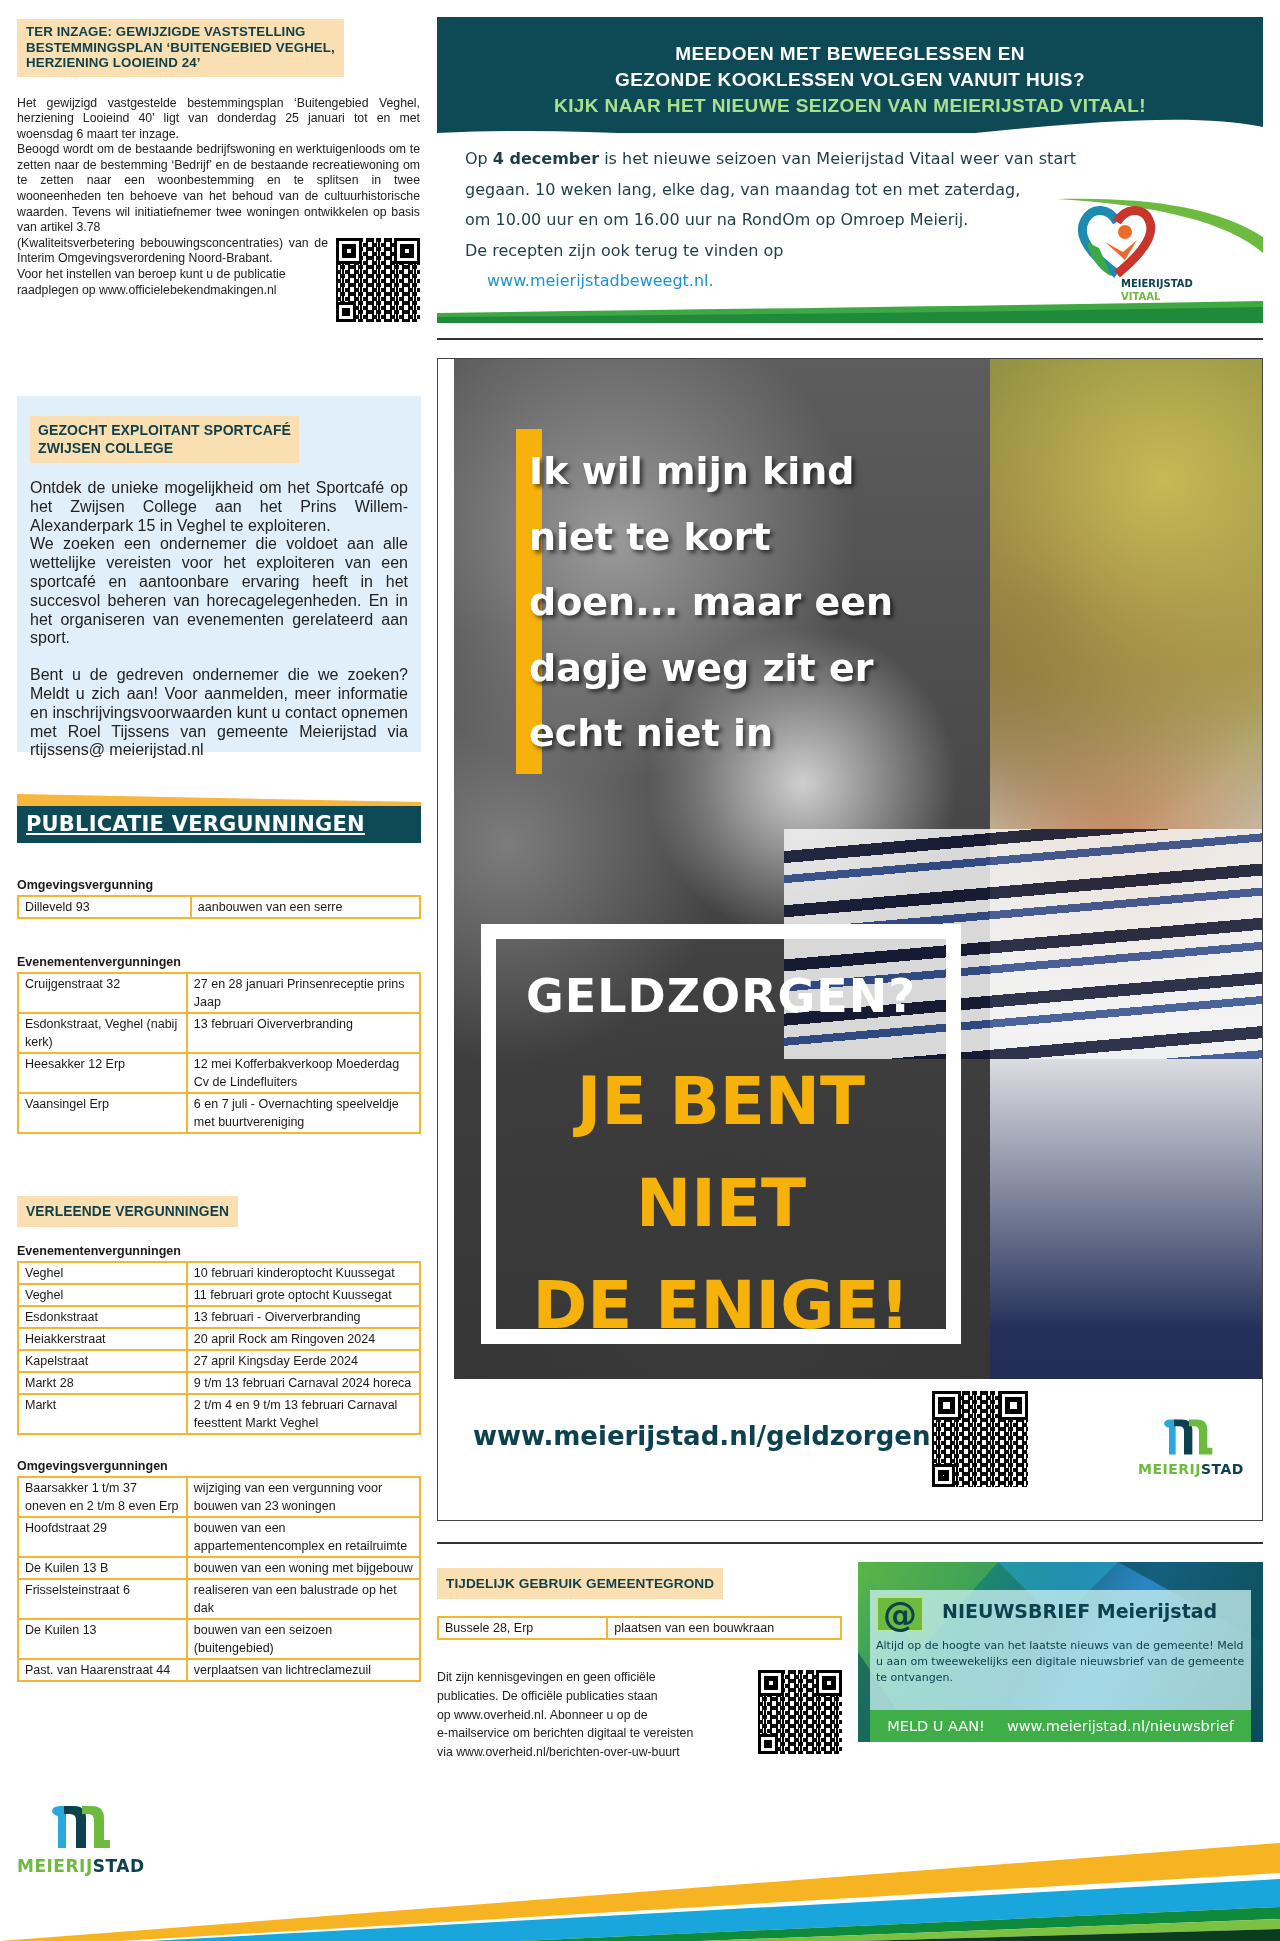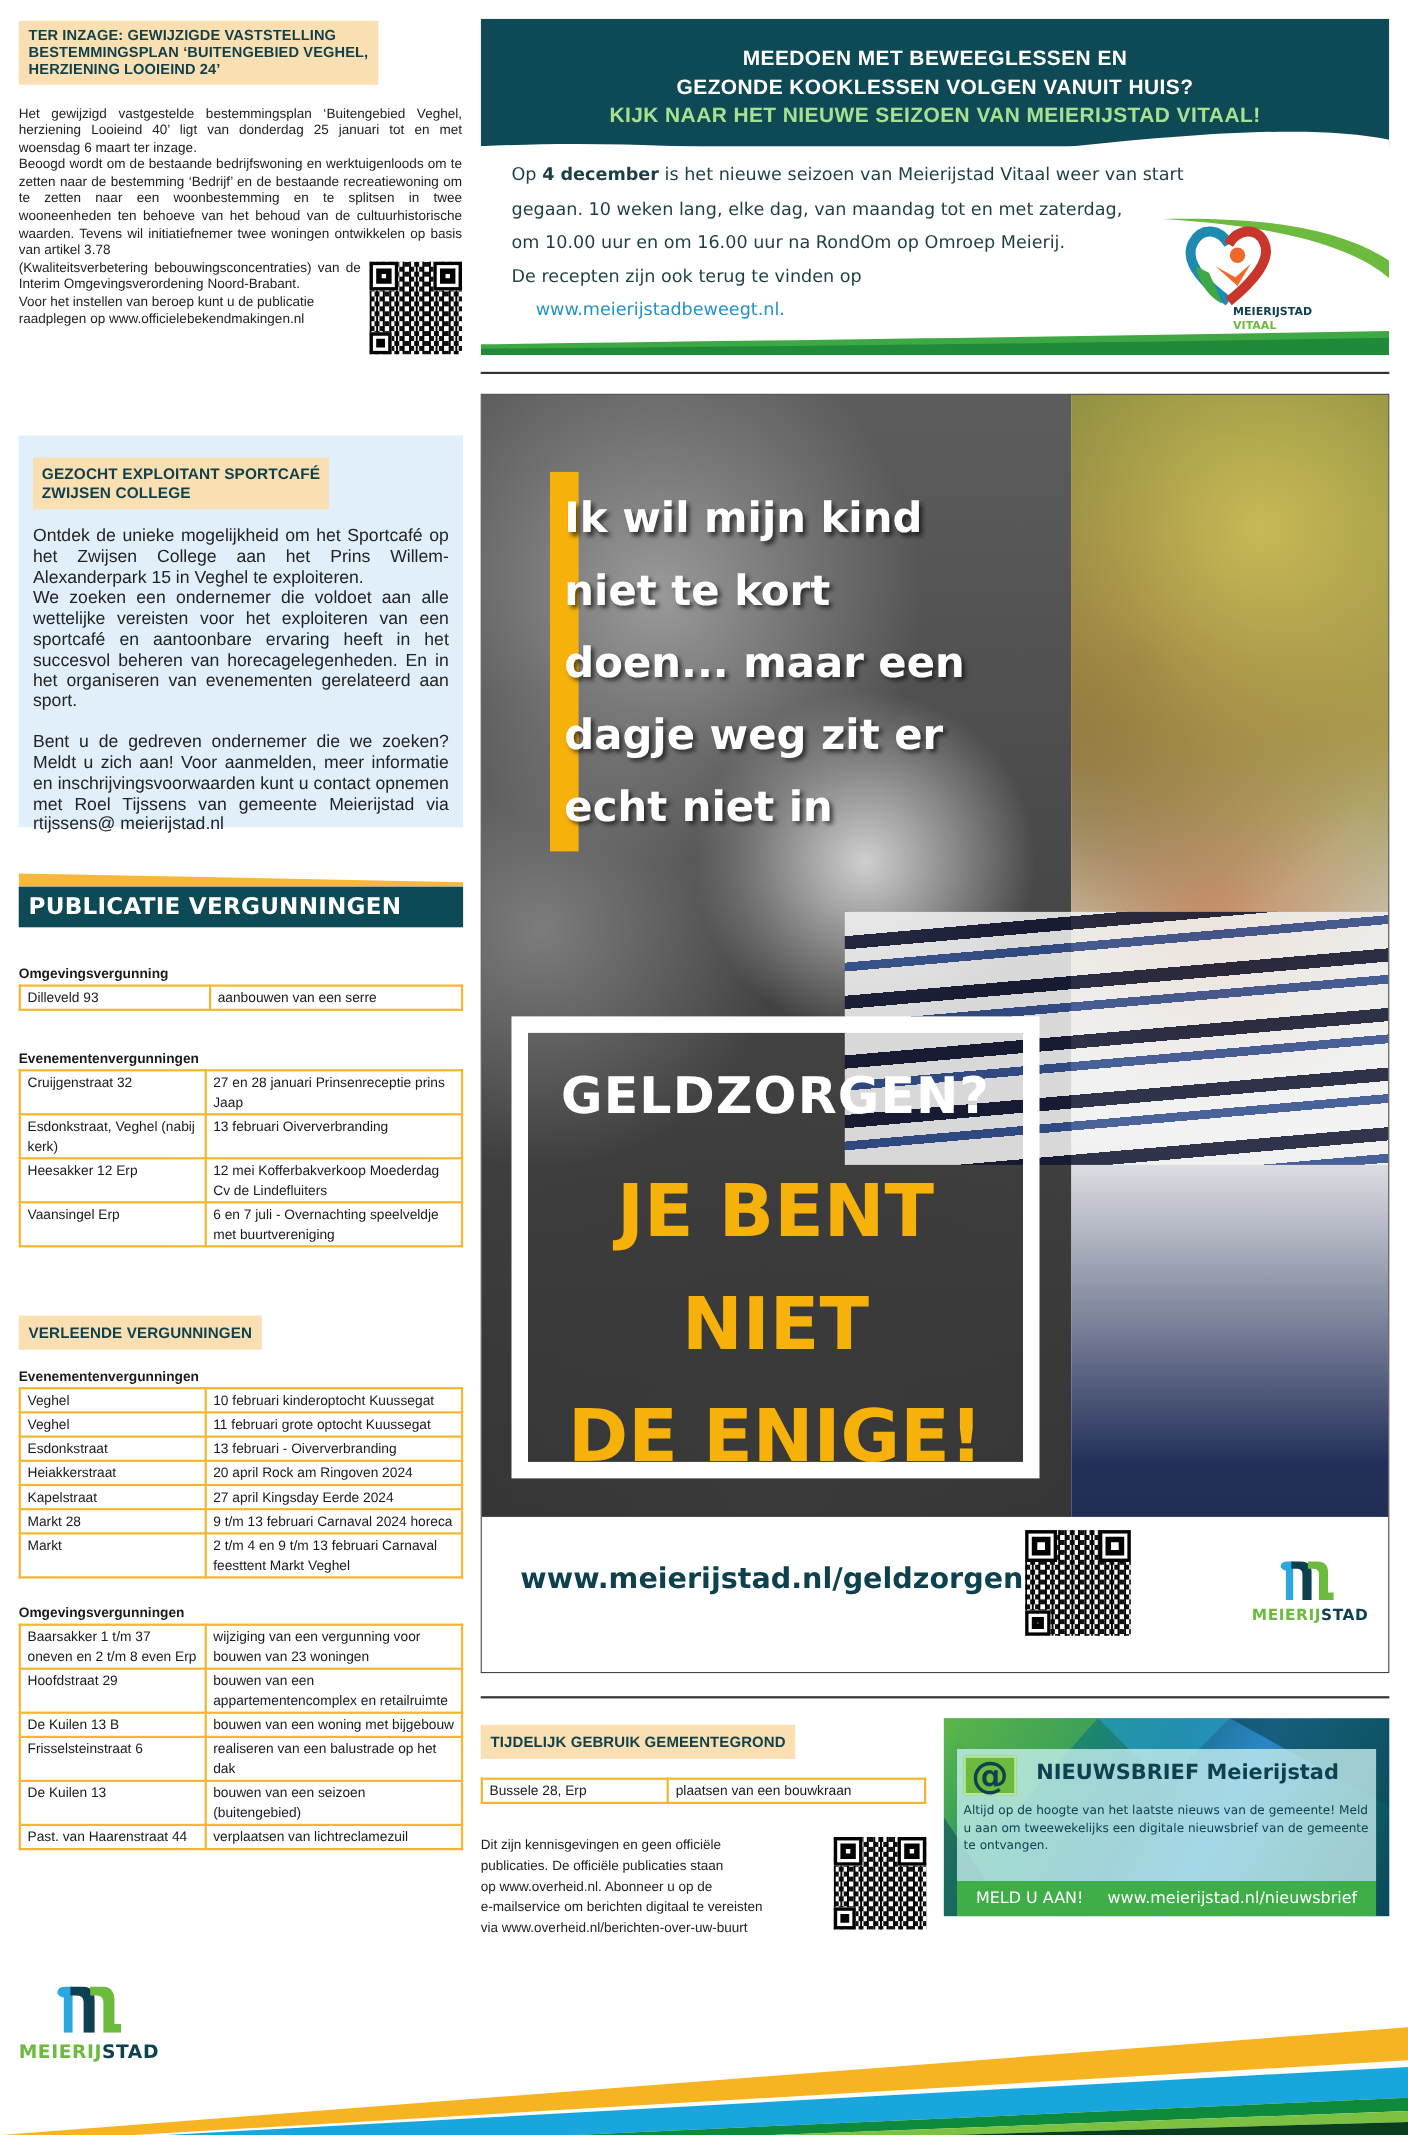--- a/index.html
+++ b/index.html
@@ -33,21 +33,21 @@
   .vitaal { left: 437px; top: 17px; width: 826px; height: 306px; overflow: hidden; }
   .vitaal-top { background: #0e4a56; height: 116px; position: relative; }
   .vitaal-top .wave { position: absolute; left: 0; bottom: -20px; width: 100%; height: 40px; }
   .v-line1, .v-line2 { color: #fff; font-weight: bold; font-size: 19px; text-align: center; letter-spacing: 0.4px; }
   .v-line3 { color: #a9e08f; font-weight: bold; font-size: 19px; text-align: center; letter-spacing: 0.4px; }
   .v-body { font-family: "DejaVu Sans", sans-serif; font-size: 16px; line-height: 30.5px; color: #1c3e46; }
   .v-body b { font-weight: bold; }
   .v-link { color: #1e93c8; margin-left: 22px; }
 
   .poster { left: 437px; top: 358px; width: 826px; height: 1163px; border: 1px solid #444; overflow: hidden; background: #fff; }
-  .photo { position: absolute; left: 0; top: 0; width: 824px; height: 1213px; overflow: hidden; }
+  .photo { position: absolute; left: 16px; top: 0; width: 824px; height: 1213px; overflow: hidden; }
   .photo-bw { position: absolute; left: 0; top: 0; width: 536px; height: 100%;
               background:
                 radial-gradient(circle at 30% 15%, #9a9a9a 0, transparent 22%),
                 radial-gradient(circle at 10% 40%, #7c7c7c 0, transparent 25%),
                 radial-gradient(circle at 65% 35%, #cfcfcf 0, transparent 18%),
                 radial-gradient(circle at 50% 80%, #3a3a3a 0, transparent 35%),
                 linear-gradient(180deg, #5d5d5d 0%, #434343 45%, #2e2e2e 100%); }
   .photo-col { position: absolute; left: 536px; top: 0; width: 288px; height: 100%;
                background:
                  radial-gradient(circle at 60% 10%, #c7b955 0, transparent 30%),
@@ -112,21 +112,21 @@
     <p>We zoeken een ondernemer die voldoet aan alle wettelijke vereisten voor het exploiteren van een sportcafé en aantoonbare ervaring heeft in het succesvol beheren van horecagelegenheden. En in het organiseren van evenementen gerelateerd aan sport.</p>
     <p style="margin-top:18px;">Bent u de gedreven ondernemer die we zoeken?  Meldt u zich aan! Voor aanmelden, meer informatie en inschrijvingsvoorwaarden kunt u contact opnemen met Roel Tijssens van gemeente Meierijstad via rtijssens@ meierijstad.nl</p>
   </div>
 </section>
 
 <div class="abs" style="left:17px; top:790px; width:404px; height:55px;">
   <svg width="404" height="16" style="position:absolute; left:0; top:0;">
     <polygon points="0,4 404,12 404,16 0,16" fill="#f6b73c"></polygon>
   </svg>
   <div style="position:absolute; left:0; top:16px; width:404px; height:37px; background:#0e4a56; color:#fff;
-              font-family:'DejaVu Sans',sans-serif; font-weight:bold; font-size:21px; line-height:37px; padding-left:9px; letter-spacing:.2px;">PUBLICATIE VERGUNNINGEN</div>
+              font-family:'DejaVu Sans',sans-serif; font-weight:bold; font-size:21px; line-height:37px; padding-left:9px; letter-spacing:.2px;text-decoration:underline;">PUBLICATIE VERGUNNINGEN</div>
 </div>
 
 <section class="abs" style="left:17px; top:859px; width:404px;">
 
   <div class="sub-label" style="margin-top:19px;">Omgevingsvergunning</div>
   <table class="perm">
     <tbody>
         <tr>
       <td style="width:43%;">Dilleveld 93</td>
       <td>aanbouwen van een serre</td>

